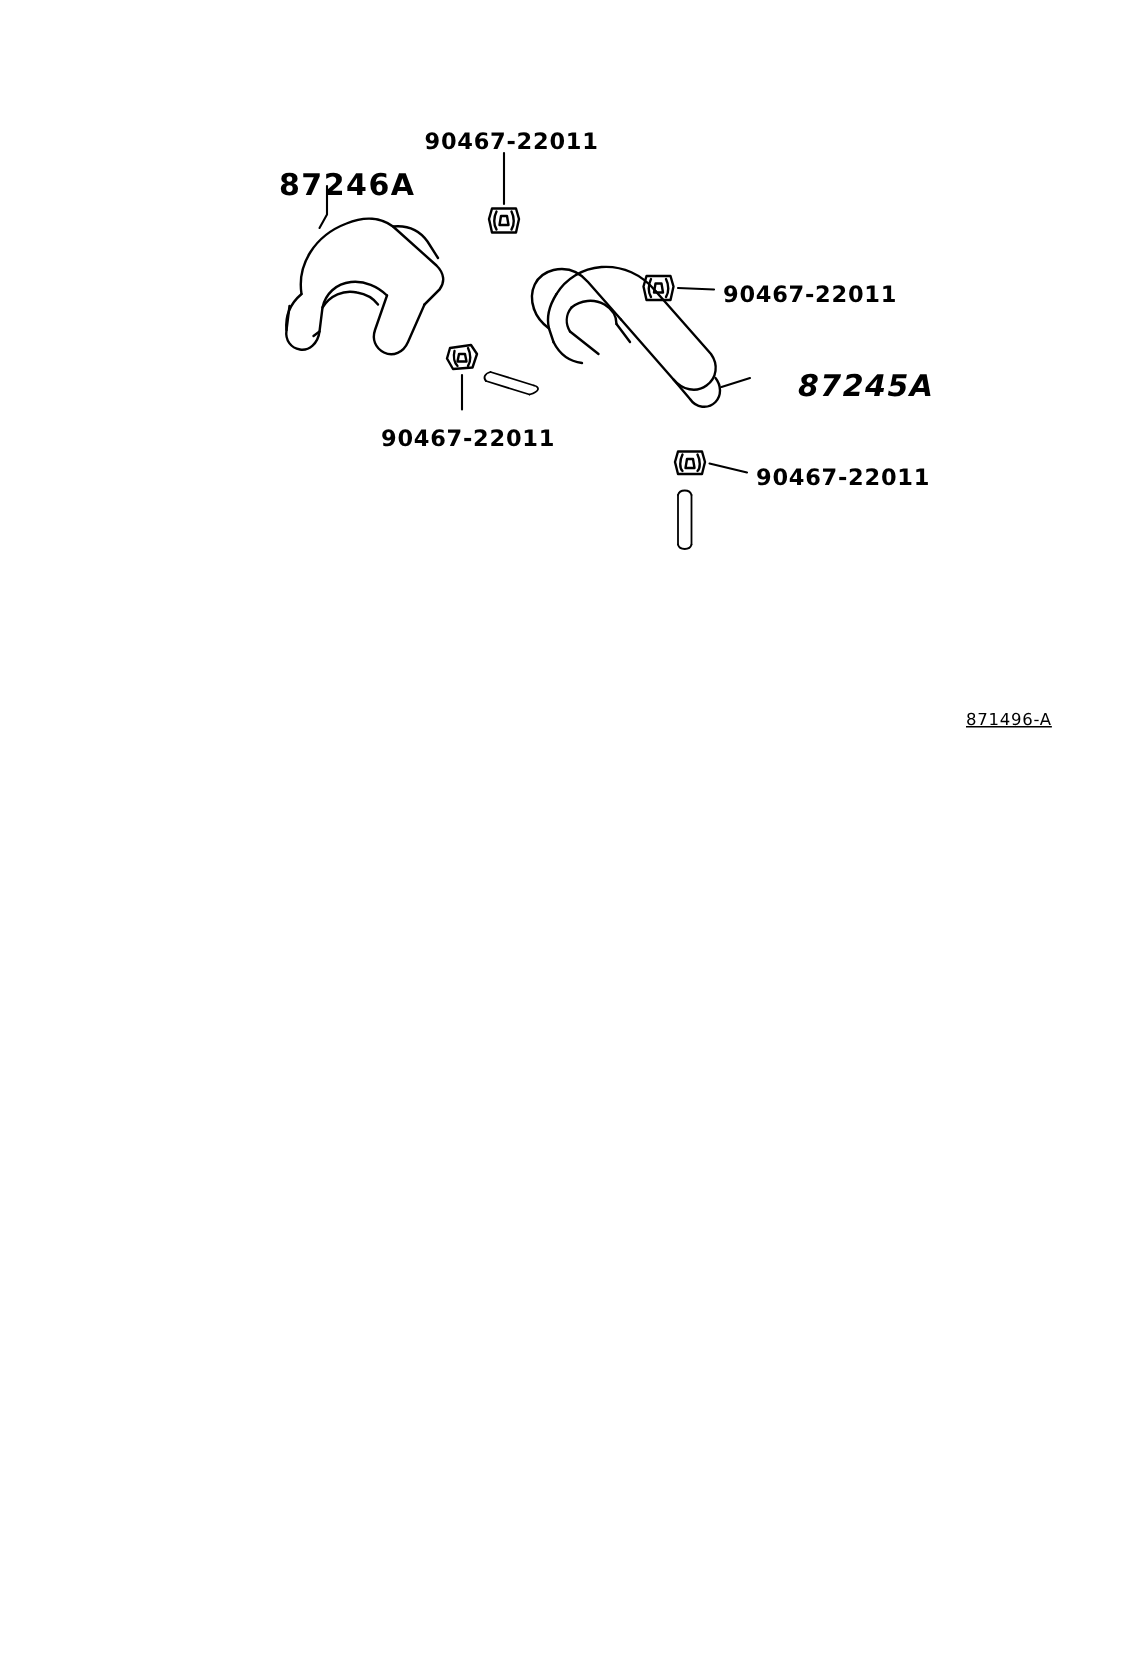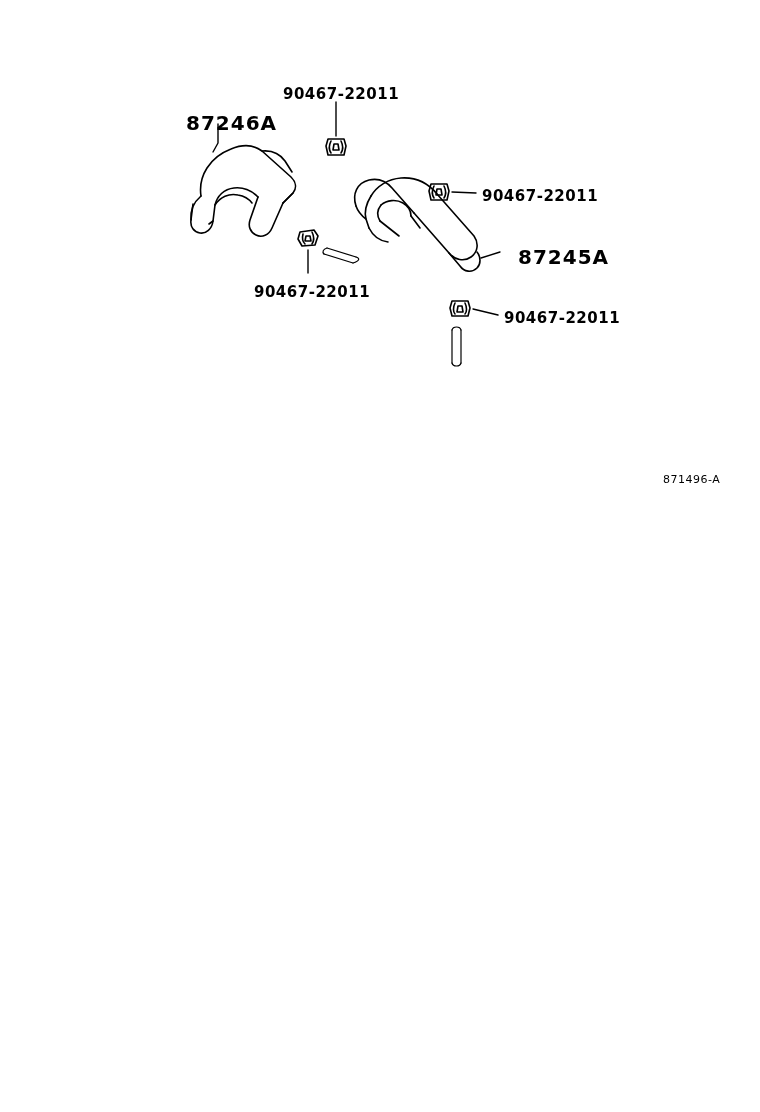--- a/index.html
+++ b/index.html
@@ -164,19 +164,19 @@
         <path d="M308 273 L 308 250"></path>
 
         <path d="M498 315 L 473 309"></path>
       </g>
     </g>
   </svg>
 
   <div class="lbl" style="left:283px; top:85px;">90467-22011</div>
   <div class="lbl part" style="left:186px; top:111px;">87246A</div>
   <div class="lbl" style="left:482px; top:187px;">90467-22011</div>
-  <div class="lbl part" style="left:518px; top:245px;">87245A</div>
+  <div class="lbl part" style="left:532px; top:245px;font-style:italic;">87245A</div>
   <div class="lbl" style="left:254px; top:283px;">90467-22011</div>
   <div class="lbl" style="left:504px; top:309px;">90467-22011</div>
 
-  <div class="figcode" style="left:663px; top:473px;">871496-A</div>
+  <div class="figcode" style="left:644px; top:473px;text-decoration:underline;">871496-A</div>
 
 </div>
 
 </body></html>

